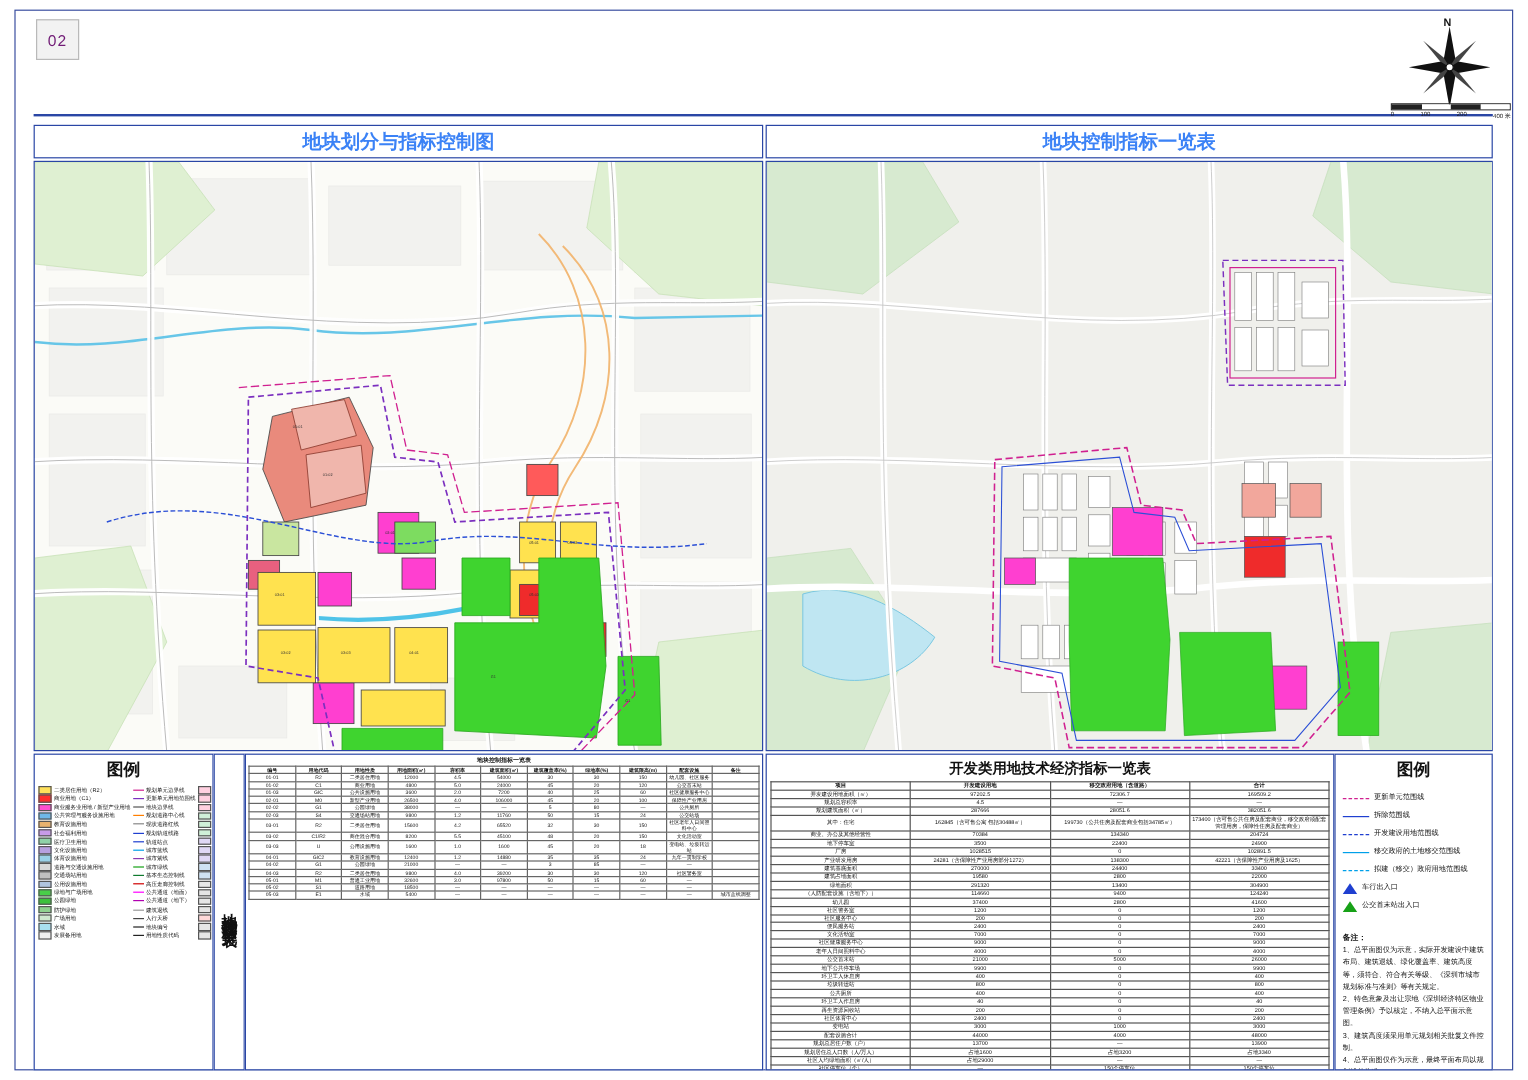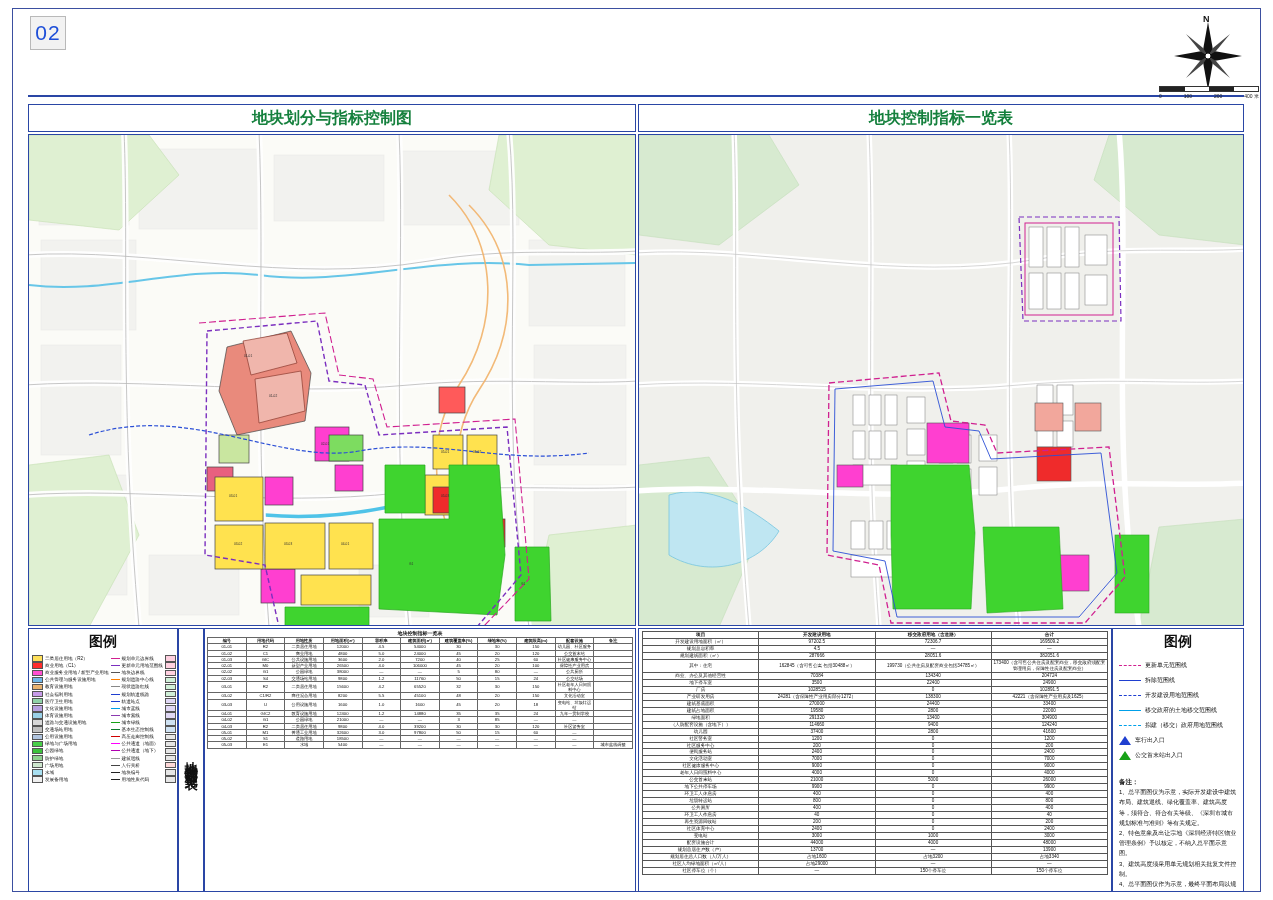--- a/index.html
+++ b/index.html
@@ -1,37 +1,37 @@
 <!DOCTYPE html>
 <html lang="zh"><head>
 <meta charset="utf-8">
 <style>
   html,body{margin:0;padding:0;background:#ffffff;}
   body{width:1273px;height:900px;font-family:"Liberation Sans","DejaVu Sans",sans-serif;color:#111;}
   .page{position:relative;width:1273px;height:900px;background:#fff;box-sizing:border-box;}
   .outer-frame{position:absolute;left:12px;top:8px;width:1249px;height:884px;border:1px solid #3b4fa0;box-sizing:border-box;}
-  .badge{position:absolute;left:30px;top:16px;width:34px;height:32px;border:1px solid #b9b9b9;background:#f2f2f2;color:#1d4ed8;
-         font-size:21px;display:flex;align-items:center;justify-content:center;letter-spacing:1px;}
+  .badge{position:absolute;left:30px;top:16px;width:34px;height:32px;border:1px solid #b9b9b9;background:#f2f2f2;color:#701a75;
+         font-size:13px;display:flex;align-items:center;justify-content:center;letter-spacing:1px;}
   .title{position:absolute;left:40px;top:60px;width:1120px;text-align:center;color:#1a3fa0;font-size:21px;font-weight:bold;
          letter-spacing:0.5px;white-space:nowrap;}
   .title-rule{position:absolute;left:28px;top:95px;width:1216px;height:2px;background:#2a46a5;}
 
   
   .compass{position:absolute;right:22px;top:16px;width:86px;height:78px;}
   .compass .n{position:absolute;left:38px;top:-2px;font-size:9px;font-weight:bold;}
   .scalebar{position:absolute;right:14px;top:86px;width:100px;height:12px;font-size:5px;color:#222;}
   .scalebar .bars{display:flex;height:4px;border:0.5px solid #333;}
   .scalebar .bars i{flex:1;height:4px;}
   .scalebar .bars i:nth-child(odd){background:#222;}
   .scalebar .bars i:nth-child(even){background:#fff;}
   .scalebar .lbls{display:flex;justify-content:space-between;margin-top:1px;}
 
   
   .panel-head{position:absolute;border:1px solid #2a46a5;box-sizing:border-box;display:flex;align-items:center;justify-content:center;
-              font-size:16px;font-weight:bold;color:#15803d;background:#fff;}
+              font-size:16px;font-weight:bold;color:#3b82f6;background:#fff;}
   .map-box{position:absolute;border:1px solid #2a46a5;box-sizing:border-box;overflow:hidden;background:#f7f7f3;}
   .legend-box{position:absolute;border:1px solid #2a46a5;box-sizing:border-box;background:#fff;overflow:hidden;}
   .table-box{position:absolute;border:1px solid #2a46a5;box-sizing:border-box;background:#fff;overflow:hidden;}
   .vlabel{position:absolute;border:1px solid #2a46a5;box-sizing:border-box;background:#fff;display:flex;align-items:center;justify-content:center;}
   .vlabel span{writing-mode:vertical-rl;text-orientation:upright;font-size:13px;font-weight:bold;letter-spacing:2px;line-height:1.05;}
 
   .lg-title{font-size:14px;font-weight:bold;text-align:center;padding-top:4px;}
   .lg-items{display:flex;gap:2px;padding:4px 3px;font-size:4.6px;line-height:1.55;}
   .lg-col{flex:1;}
   .lg-row{display:flex;align-items:center;gap:2px;white-space:nowrap;}
@@ -757,20 +757,21 @@
               <td>—</td>
               <td>—</td>
               <td>城市蓝线调整</td>
             </tr>
           </tbody>
       </table>
     </div>
   </div>
 
   <div class="table-box" style="left:638px;top:628px;width:474px;height:264px;">
+    <div class="econ-title" style="padding-top:3px;">开发类用地技术经济指标一览表</div>
     <div style="padding:2px 3px;">
       <table class="econ">
         <thead>
             <tr id="et-head">
               <th>项目</th>
               <th>开发建设用地</th>
               <th>移交政府用地（含道路）</th>
               <th>合计</th>
             </tr>
           </thead>

